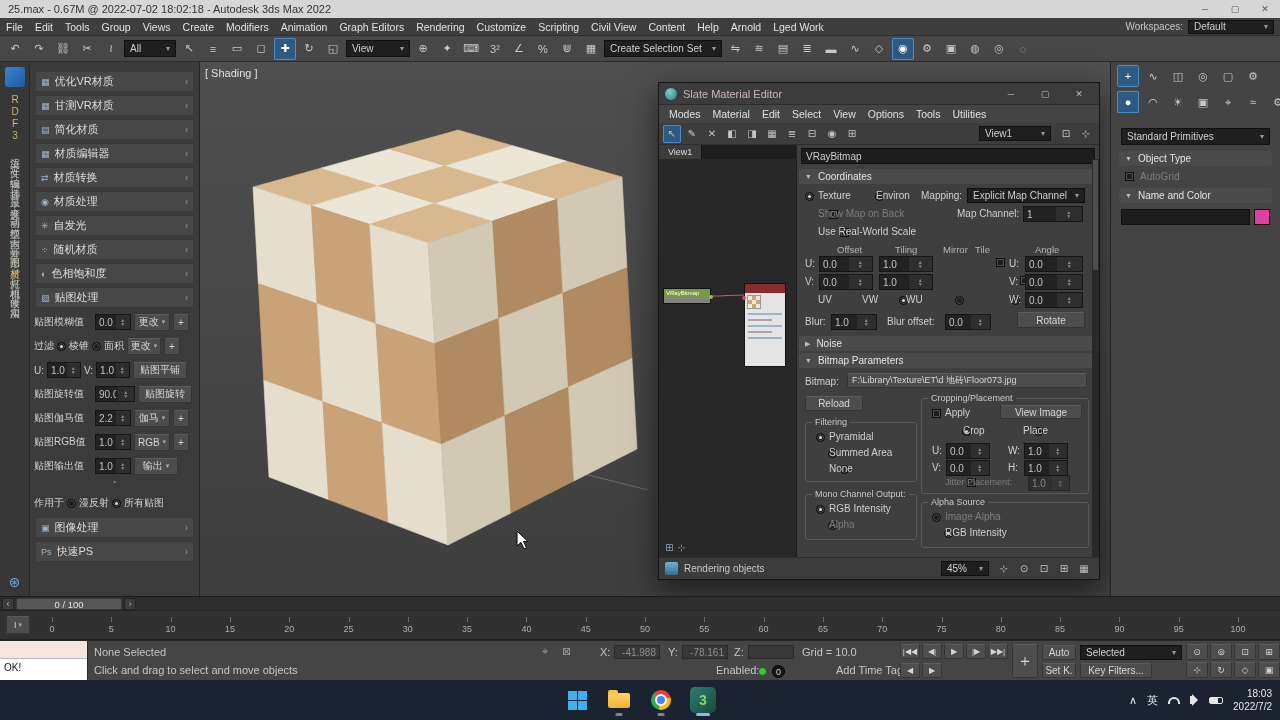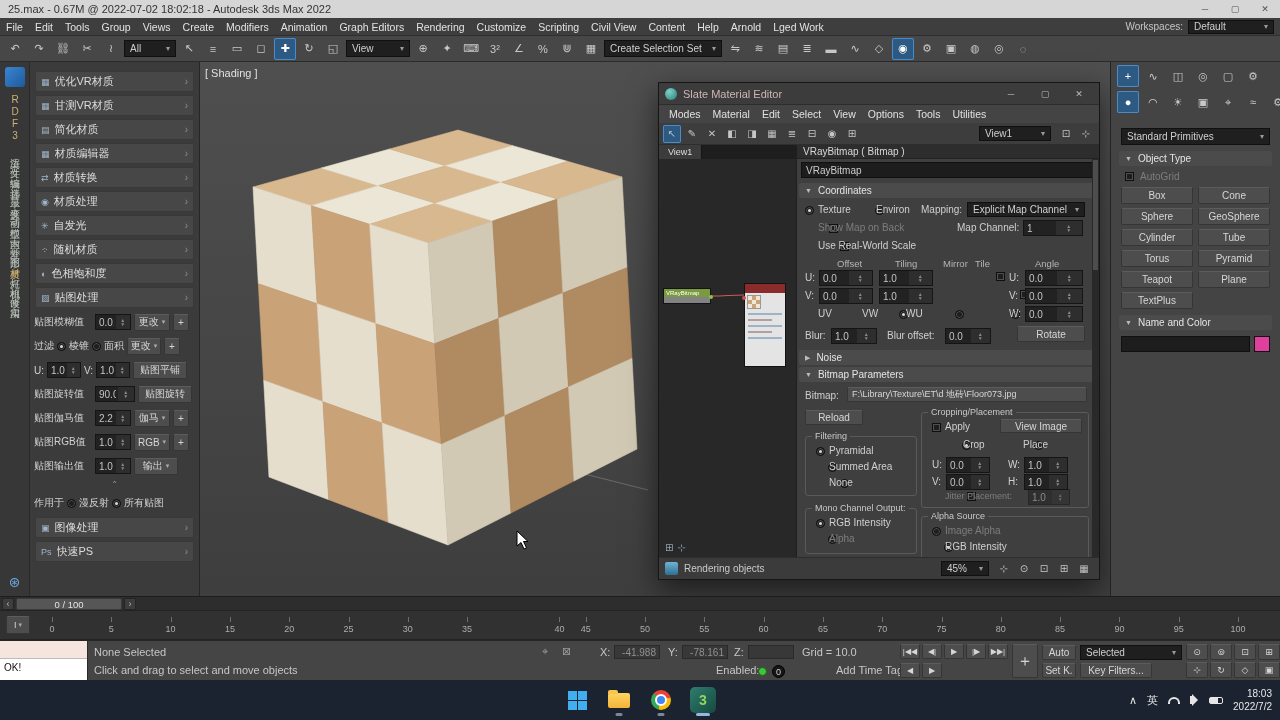--- a/index.html
+++ b/index.html
@@ -509,23 +509,20 @@
               <i></i>
             </div>
         </div>
         <div class="nv-nav" id="nodeview-icons">
             <span>⊞</span>
             <span>⊹</span>
           </div>
       </div>
 
       <div class="sl-params">
-        <div class="sp-header">
-            <span>VRayBitmap  ( Bitmap )</span>
-          </div>
         <div class="sp-namerow">
           <div class="tfield" style="width:100%">
               <span>VRayBitmap</span>
             </div>
         </div>
 
         <div class="rollout">
             <span>Coordinates</span>
           </div>
         <div class="rel" style="height:148px">
@@ -736,33 +733,20 @@
     <div class="combo cp-combo" style="height:17px">
         <span>Standard Primitives</span>
       </div>
     <div class="rollout">
         <span>Object Type</span>
       </div>
     <div class="cp-autogrid">
       <span class="check"></span>
       <span class="dis">AutoGrid</span>
     </div>
-    <div class="cp-grid" id="cp-buttons">
-        <div class="btn">Box</div>
-        <div class="btn">Cone</div>
-        <div class="btn">Sphere</div>
-        <div class="btn">GeoSphere</div>
-        <div class="btn">Cylinder</div>
-        <div class="btn">Tube</div>
-        <div class="btn">Torus</div>
-        <div class="btn">Pyramid</div>
-        <div class="btn">Teapot</div>
-        <div class="btn">Plane</div>
-        <div class="btn">TextPlus</div>
-      </div>
     <div class="rollout">
         <span>Name and Color</span>
       </div>
     <div class="cp-namecolor">
       <span class="tfield" style="flex:1"></span>
       <span class="swatch" style="background: rgb(224, 64, 157);"></span>
     </div>
   </div>
 
   <div class="trackbar">
@@ -779,21 +763,21 @@
       </div>
     <div id="ruler-ticks">
         <span class="tick-label" style="left: 42px;">0</span>
         <span class="tick-label" style="left: 101.3px;">5</span>
         <span class="tick-label" style="left: 160.6px;">10</span>
         <span class="tick-label" style="left: 219.9px;">15</span>
         <span class="tick-label" style="left: 279.2px;">20</span>
         <span class="tick-label" style="left: 338.5px;">25</span>
         <span class="tick-label" style="left: 397.8px;">30</span>
         <span class="tick-label" style="left: 457.1px;">35</span>
-        <span class="tick-label" style="left: 516.4px; margin-left: 33px;">40</span>
+        <span class="tick-label" style="left: 516.4px;">40</span>
         <span class="tick-label" style="left: 575.7px;">45</span>
         <span class="tick-label" style="left: 635px;">50</span>
         <span class="tick-label" style="left: 694.3px;">55</span>
         <span class="tick-label" style="left: 753.6px;">60</span>
         <span class="tick-label" style="left: 812.9px;">65</span>
         <span class="tick-label" style="left: 872.2px;">70</span>
         <span class="tick-label" style="left: 931.5px;">75</span>
         <span class="tick-label" style="left: 990.8px;">80</span>
         <span class="tick-label" style="left: 1050.1px;">85</span>
         <span class="tick-label" style="left: 1109.4px;">90</span>

